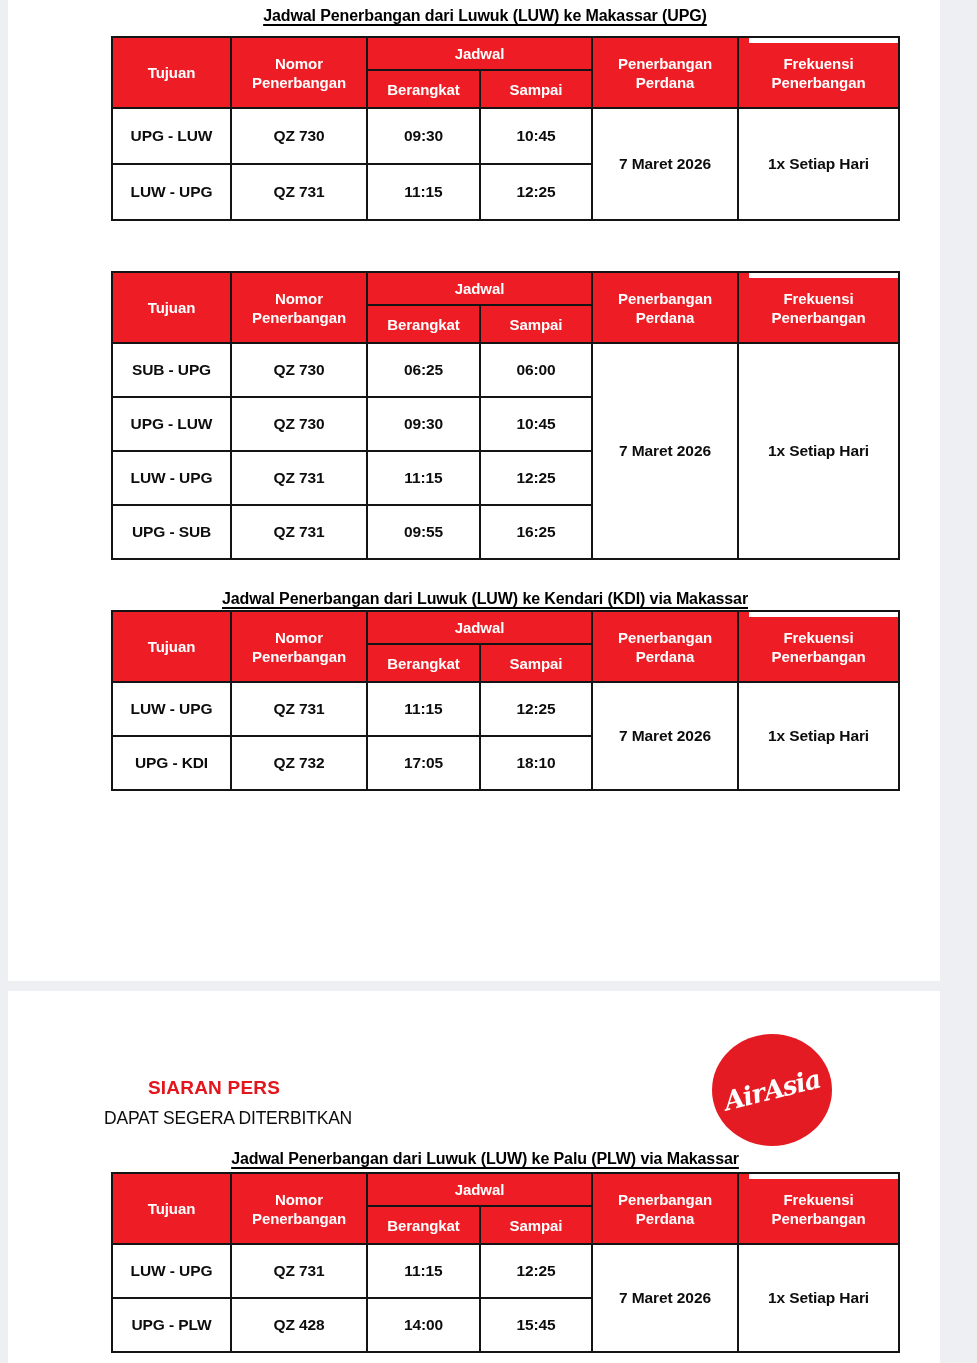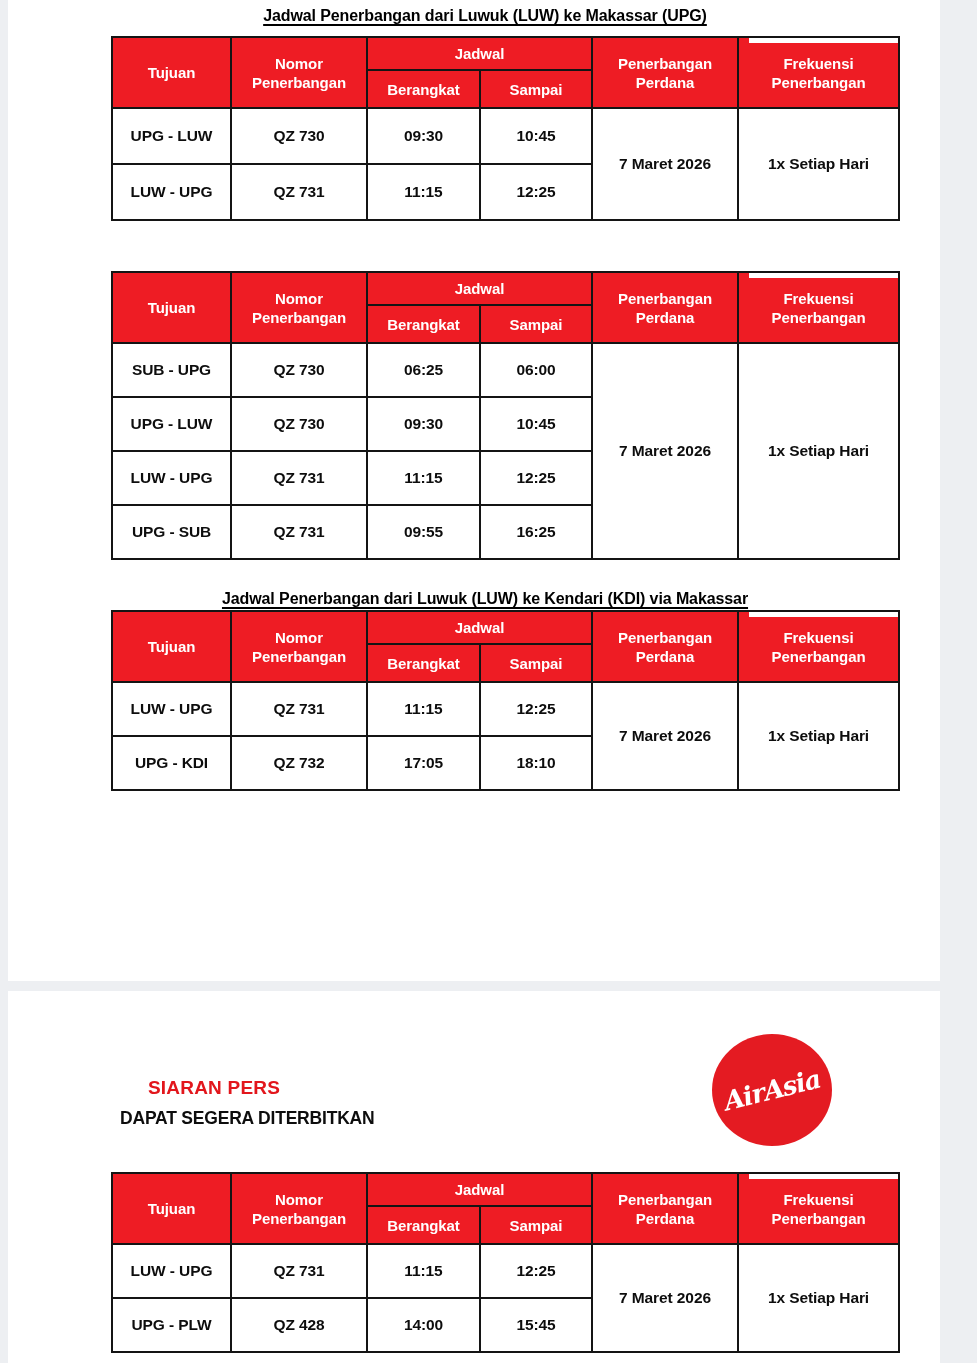--- a/index.html
+++ b/index.html
@@ -68,22 +68,22 @@
   .flight-table th.notch{position:relative;}
   .flight-table th.notch::after{
     content:"";position:absolute;top:0;left:10px;right:0;height:5px;background:#fff;
   }
 
   .press-label{
     position:absolute;left:112px;top:1077px;
     color:var(--press-red);font-size:19px;font-weight:700;letter-spacing:0.2px;margin-left:36px;
   }
   .press-subtitle{
-    position:absolute;left:120px;top:1108px;
-    color:#0d0d0d;font-size:17.5px;font-weight:700;letter-spacing:-0.2px;
+    position:absolute;left:104px;top:1108px;
+    color:#0d0d0d;font-size:17.5px;font-weight:400;letter-spacing:-0.2px;
   }
   .airasia-logo{
     position:absolute;left:712px;top:1034px;width:120px;height:112px;
     background:var(--logo-red);border-radius:50%;
     display:flex;align-items:center;justify-content:center;
   }
   .airasia-logo .logo-script{
     color:#fff;font-family:"DejaVu Serif","Liberation Serif",serif;
     font-style:italic;font-weight:700;font-size:26px;letter-spacing:-1px;
     transform:rotate(-14deg);
@@ -237,20 +237,21 @@
       </table>
     </div>
 
   <div class="press-label">SIARAN PERS</div>
   <div class="press-subtitle">DAPAT SEGERA DITERBITKAN</div>
 
   <div class="airasia-logo">
     <span class="logo-script">AirAsia</span>
   </div>
 
+  <div class="tbl-title title-4">Jadwal Penerbangan dari Luwuk (LUW) ke Palu (PLW) via Makassar</div>
   <div class="tbl-slot slot-3">
       <table class="flight-table">
         <colgroup>
           <col style="width: 119px;">
           <col style="width: 136px;">
           <col style="width: 113px;">
           <col style="width: 112px;">
           <col style="width: 146px;">
           <col style="width: 161px;">
         </colgroup>

